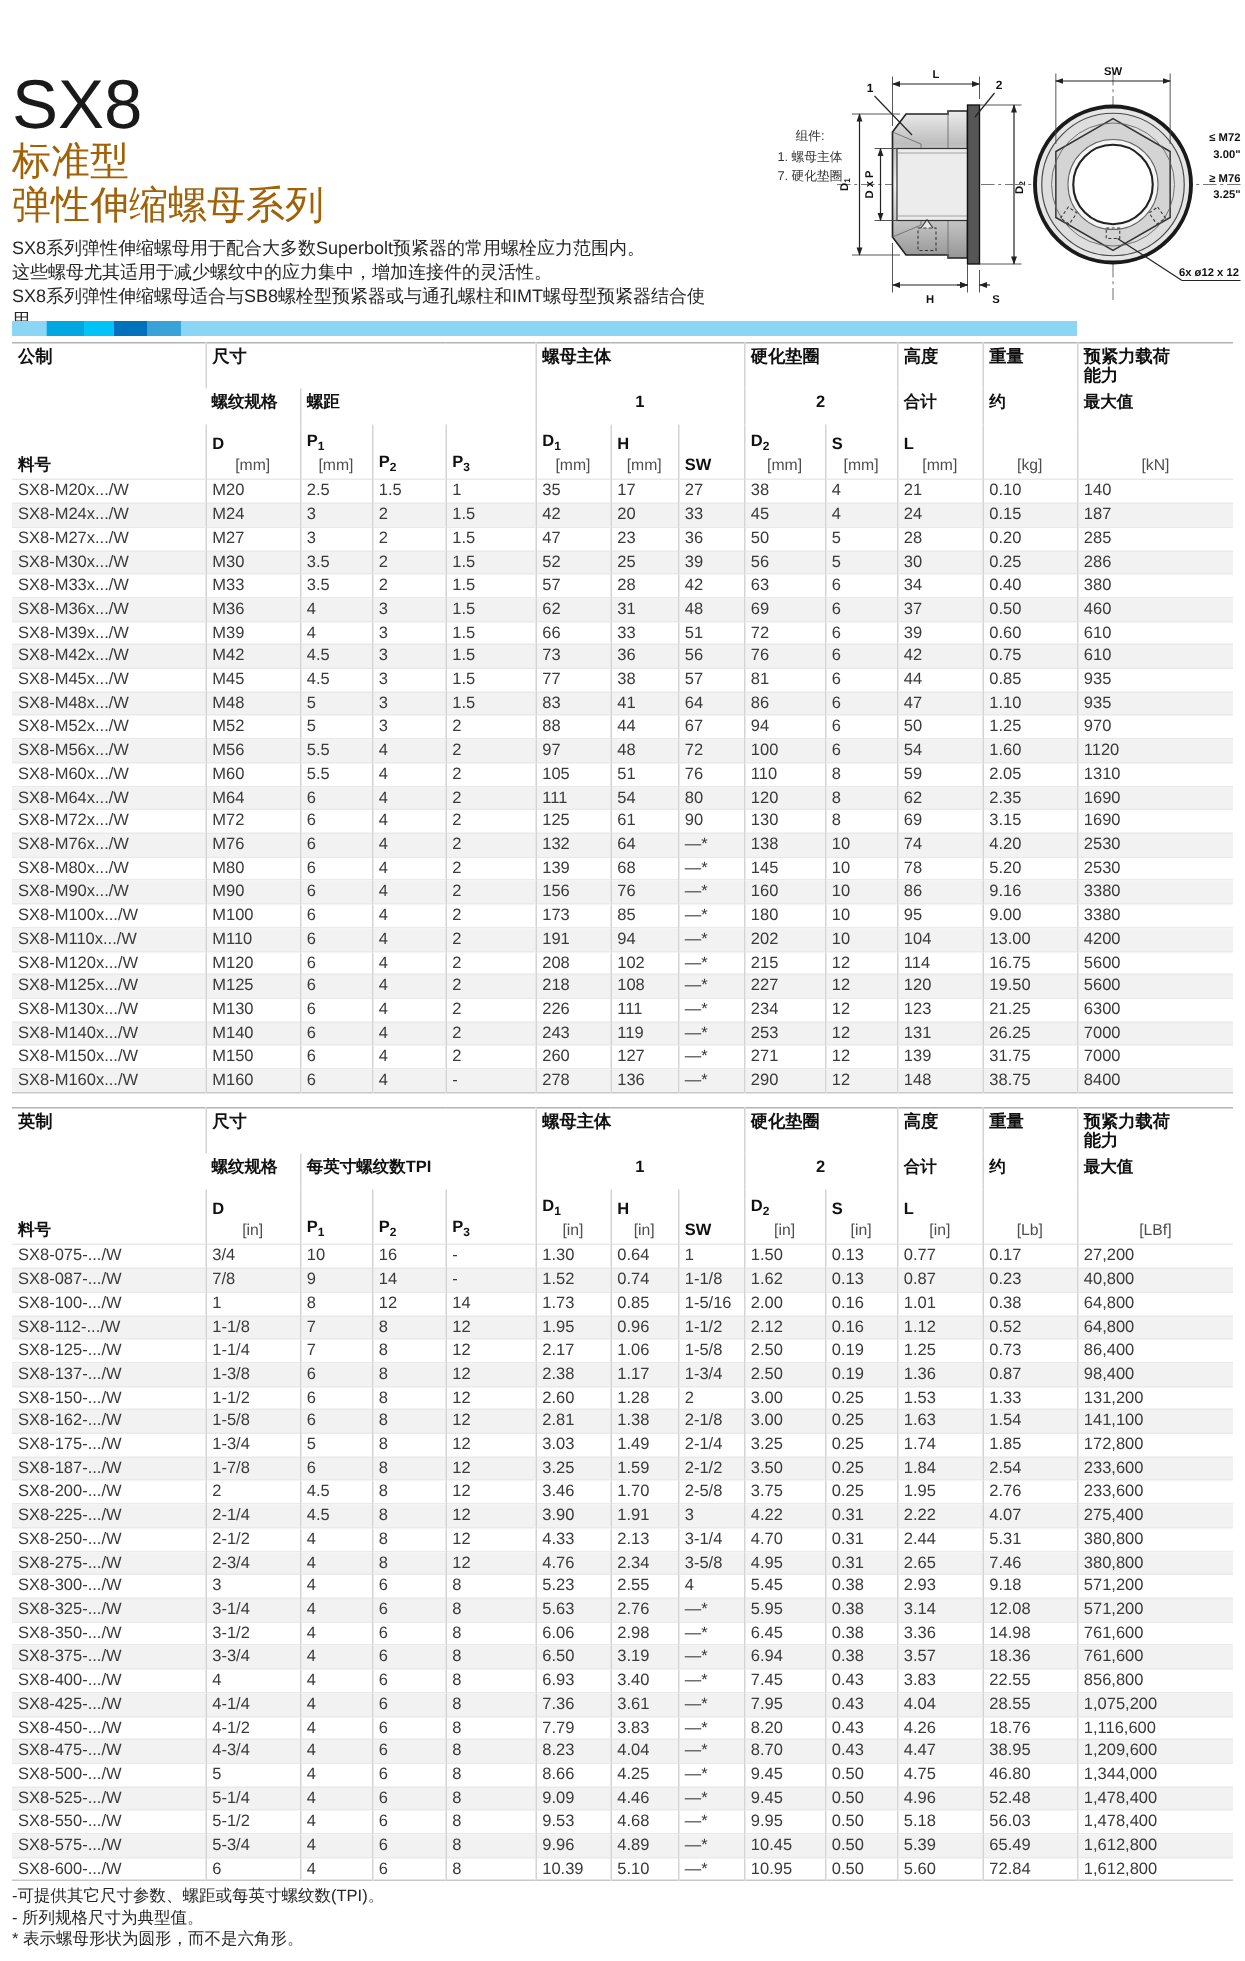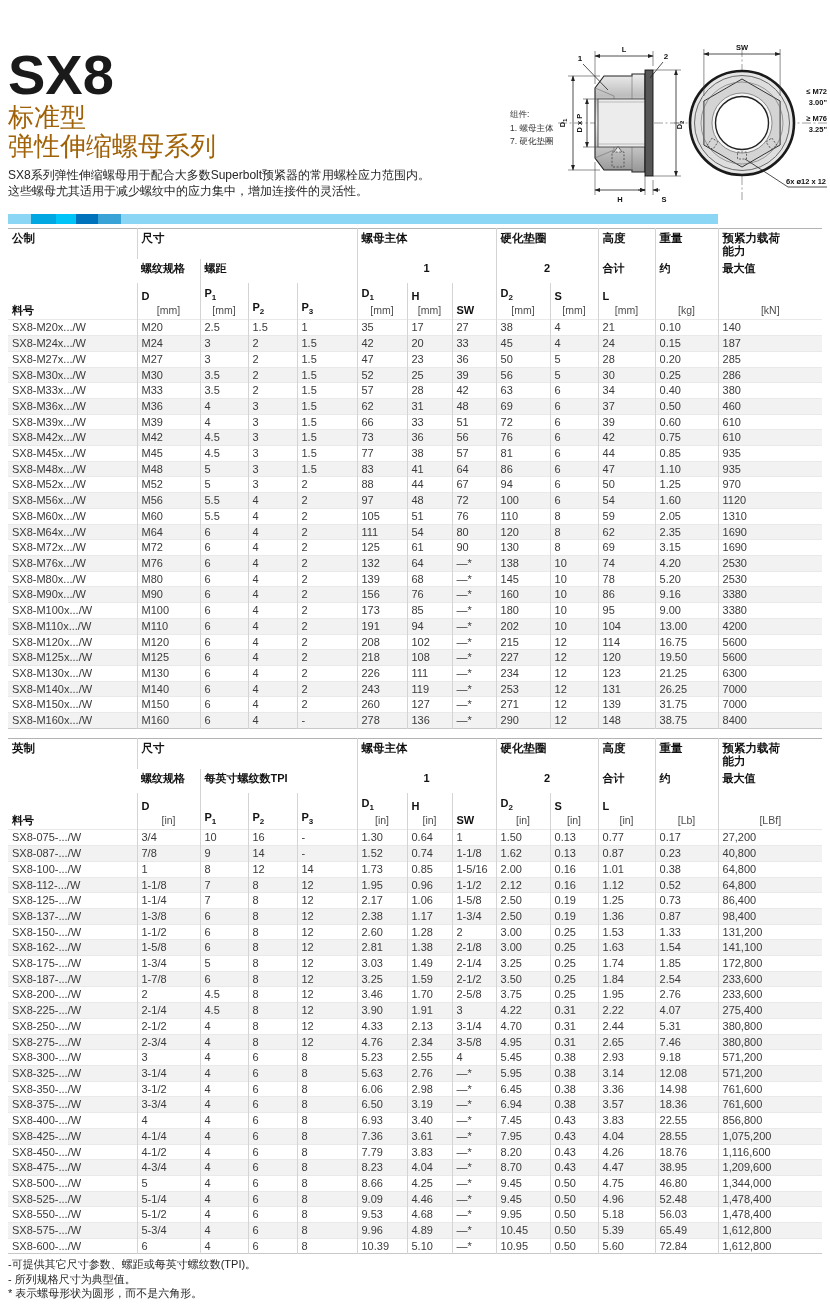--- a/index.html
+++ b/index.html
@@ -5,25 +5,25 @@
   html,body{margin:0;padding:0;}
   body{
     width:830px;height:1307px;overflow:hidden;background:#ffffff;
     font-family:"Liberation Sans","DejaVu Sans",sans-serif;color:#1a1a1a;
     position:relative;
   }
   .abs{position:absolute;}
 
   
   .title-block{left:8px;top:46px;width:470px;}
-  .product-title{font-size:56px;font-weight:700;line-height:1.02;letter-spacing:0px;color:#1a1a1a;margin:0;}
+  .product-title{font-size:46px;font-weight:400;line-height:1.02;letter-spacing:0px;color:#1a1a1a;margin:0;}
   .subtitle{font-size:26px;font-weight:400;line-height:1.12;color:#a16207;}
   .desc{margin-top:7px;font-size:12px;line-height:1.32;color:#262626;}
 
-  .legend{left:510px;top:108px;width:60px;font-size:8.5px;line-height:1.6;color:#333;}
+  .legend{left:510px;top:84px;width:60px;font-size:8.5px;line-height:1.6;color:#333;text-align:center;}
 
   
   .accent-bar{left:8px;top:214px;width:710px;height:10px;display:flex;}
   .accent-bar span{display:block;height:100%;}
 
   
   table.spec{border-collapse:collapse;table-layout:fixed;width:814px;
     border-top:1px solid #b3b3b3;border-bottom:1px solid #c8c8c8;}
   table.spec th, table.spec td{border-left:1px solid #d4d4d4;}
   table.spec th:first-child, table.spec td:first-child{border-left:none;}
@@ -56,20 +56,21 @@
 </head>
 <body>
 
 <div class="abs title-block">
   <h1 class="product-title">SX8</h1>
   <div class="subtitle">标准型</div>
   <div class="subtitle">弹性伸缩螺母系列</div>
   <div class="desc">
     <div>SX8系列弹性伸缩螺母用于配合大多数Superbolt预紧器的常用螺栓应力范围内。</div>
     <div>这些螺母尤其适用于减少螺纹中的应力集中，增加连接件的灵活性。</div>
+    <div>SX8系列弹性伸缩螺母适合与SB8螺栓型预紧器或与通孔螺柱和IMT螺母型预紧器结合使用。</div>
   </div>
 </div>
 
 <div class="abs legend">
   <div>组件:</div>
   <div>1. 螺母主体</div>
   <div>7. 硬化垫圈</div>
 </div>
 
 <svg class="abs draw-left" width="150" height="172" viewBox="0 0 150 172">

